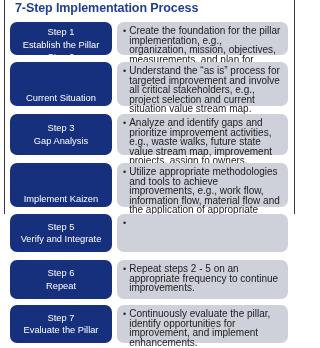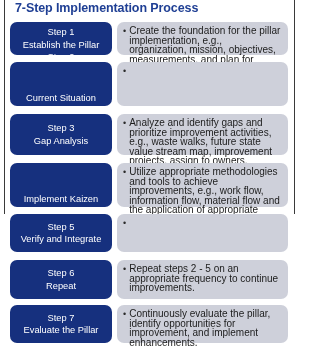--- a/index.html
+++ b/index.html
@@ -122,20 +122,21 @@
     </div>
   </div>
 
   <div class="row" style="top:62px;">
     <div class="step-box" style="height:44px;">
       <span class="step-num">Step 2</span>
       <span class="step-name wrap">Current Situation Analysis</span>
     </div>
     <div class="desc-box" style="height:44px;">
       <span class="bullet">•</span>
+      <span class="desc-text">Understand the “as is” process for targeted improvement and involve all critical stakeholders, e.g., project selection and current situation value stream map.</span>
     </div>
   </div>
 
   <div class="row" style="top:114px;">
     <div class="step-box" style="height:41px;">
       <span class="step-num">Step 3</span>
       <span class="step-name">Gap Analysis</span>
     </div>
     <div class="desc-box" style="height:41px;">
       <span class="bullet">•</span>

